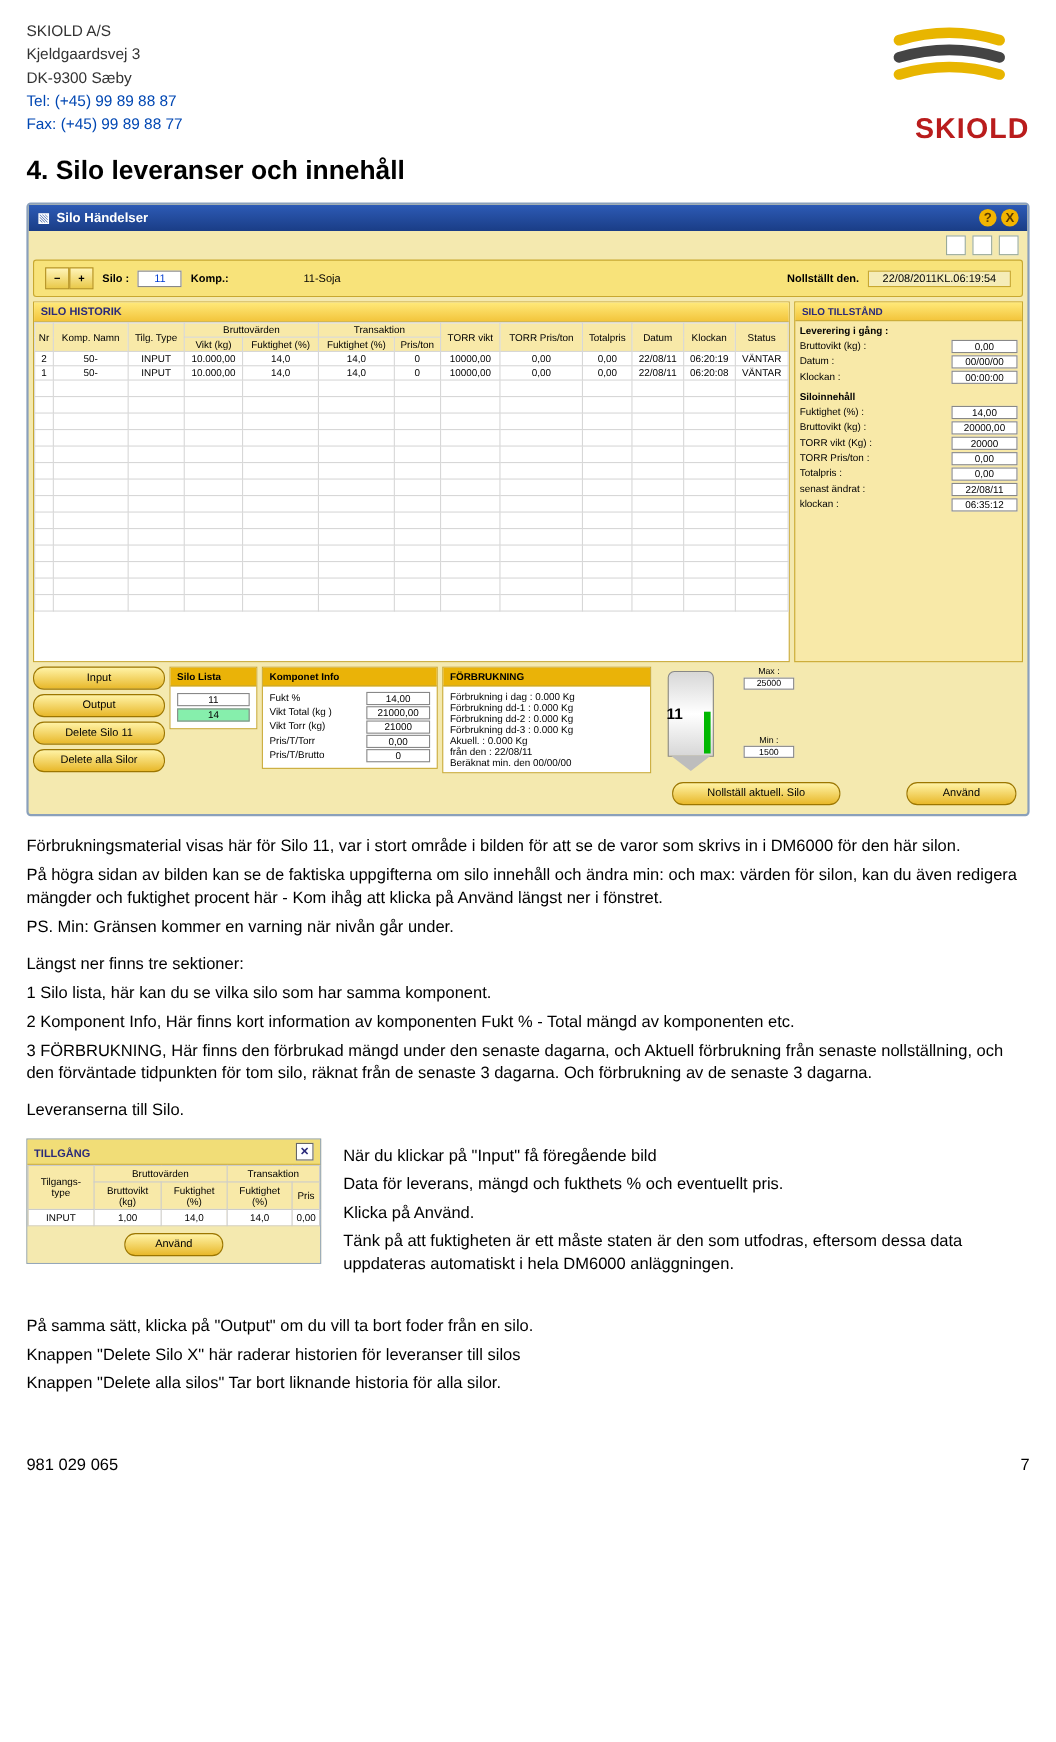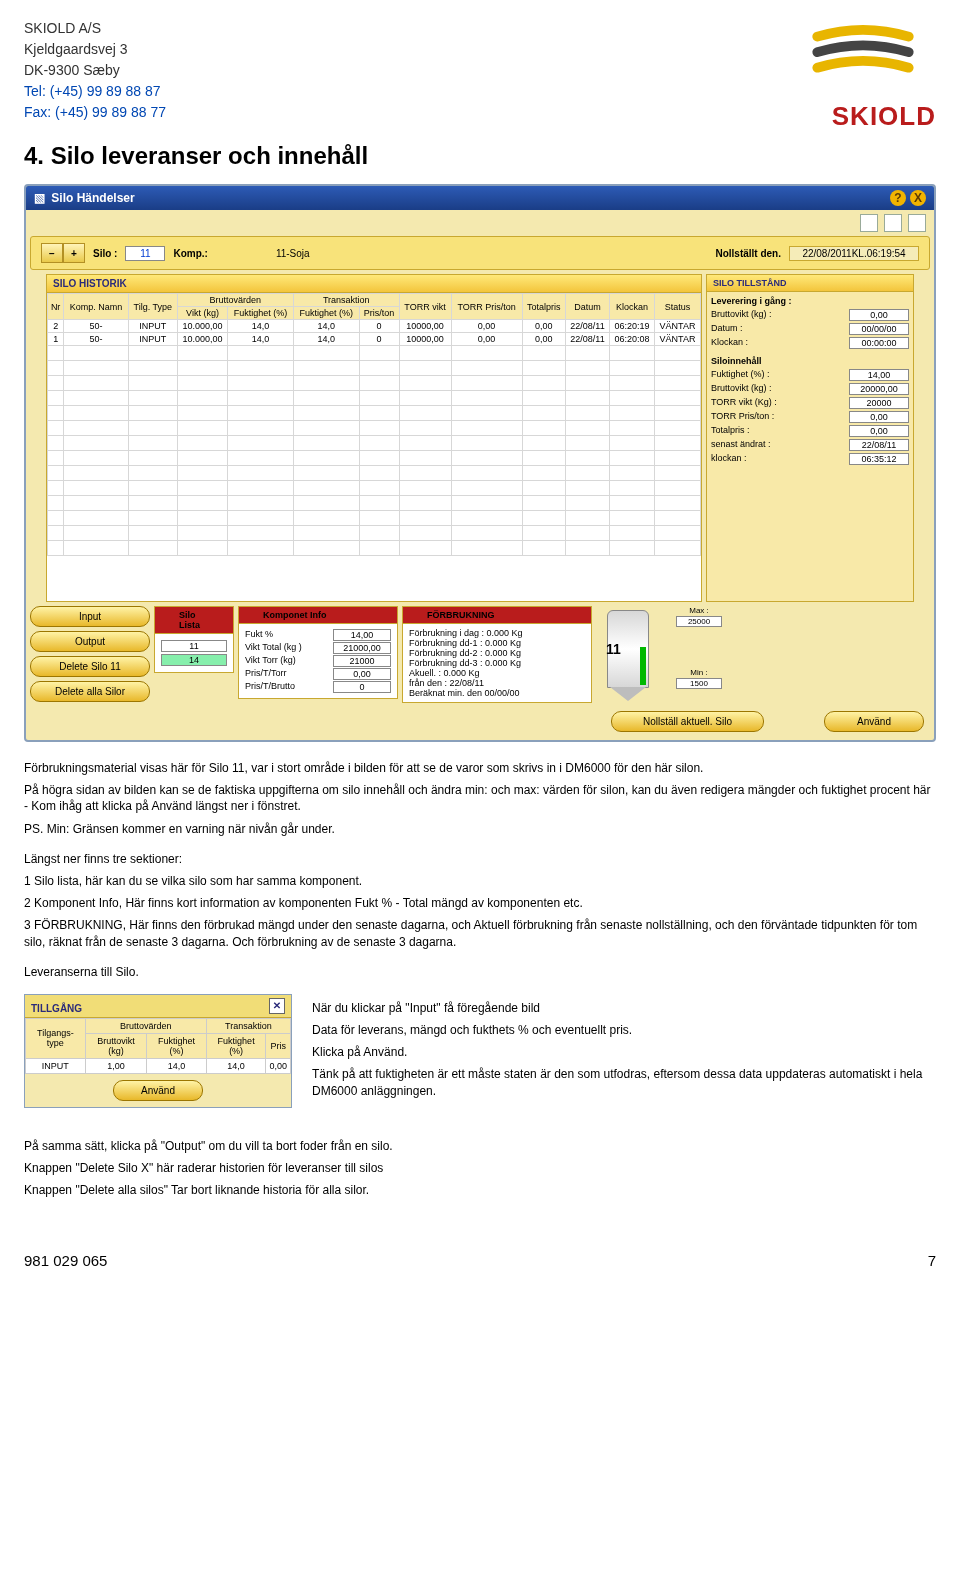--- a/index.html
+++ b/index.html
@@ -16,47 +16,47 @@
   .win-title .ti-icons { margin-left: auto; display: flex; gap: 4px; }
   .win-title .ti-icons span { width: 16px; height: 16px; background: #f2b400; border-radius: 50%; display: inline-flex; align-items: center; justify-content: center; color: #5c3c00; font-weight: bold; }
   .toolbar-icons { display: flex; justify-content: flex-end; gap: 6px; padding: 4px 8px 0; }
   .toolbar-icons span { width: 18px; height: 18px; background: #fff; border: 1px solid #9a9; display: inline-block; }
   .silo-sel-bar { display: flex; align-items: center; gap: 8px; padding: 6px 10px; background: #f8e37a; border: 1px solid #c8a830; margin: 4px; border-radius: 3px; }
   .silo-sel-bar .pmbtns { display: flex; }
   .pmbtn { width: 22px; height: 20px; background: linear-gradient(#fff4b8,#e9c94a); border: 1px solid #b39024; display: inline-flex; align-items: center; justify-content: center; font-weight: bold; }
   .silo-sel-bar label { font-weight: bold; }
   .silo-sel-bar .silobox { width: 40px; background: #fff; text-align: center; padding: 1px 2px; color: #003bd1; border: 1px solid #888; }
   .ns-field { width: 130px; background: #f5ecb8; text-align: center; padding: 1px 2px; border: 1px solid #c8a830; }
-  .main-row { display: flex; gap: 4px; padding: 0 20px; }
+  .main-row { display: flex; gap: 4px; padding: 0 4px; }
   .hist { flex: 1; border: 1px solid #c8a830; background: #fff; min-height: 328px; }
   .panel-hd { background: linear-gradient(#ffe97a,#f3c53c); font-weight: bold; color: #2a2a7a; padding: 3px 6px; border-bottom: 1px solid #c8a830; }
   table.hist-tbl { width: 100%; border-collapse: collapse; font-size: 9px; }
   .hist-tbl th, .hist-tbl td { border: 1px solid #d7d7d7; padding: 1px 2px; text-align: center; background: #fff; }
   .hist-tbl thead th { background: #f8e9a8; font-weight: normal; }
   .hist-tbl thead .grp { background: #f8e9a8; }
   .hist-tbl tbody tr.emp td { height: 15px; }
   .status-panel { width: 208px; border: 1px solid #c8a830; background: #f8e9a8; font-size: 9px; }
   .status-panel .row { display: flex; justify-content: space-between; padding: 1px 4px; }
   .status-panel .row .val { background: #fff; border: 1px solid #888; width: 60px; text-align: center; }
   .bottom-row { display: flex; gap: 4px; padding: 4px; align-items: flex-start; }
   .btns-col { display: flex; flex-direction: column; gap: 4px; width: 120px; }
   .gold-btn { background: linear-gradient(#fff3a6,#e8b82a); border: 1px solid #9c7600; border-radius: 10px; text-align: center; padding: 4px 2px; font-size: 10px; cursor: pointer; }
   .mini-panel { border: 1px solid #c8a830; background: #fff; font-size: 9px; flex: 0 0 auto; }
-  .mini-panel .mh { background: #b91c1c; font-weight: bold; padding: 3px 24px; border-bottom: 1px solid #c8a830; }
+  .mini-panel .mh { background: #eab308; font-weight: bold; padding: 3px 6px; border-bottom: 1px solid #c8a830; }
   .mini-panel .body { padding: 4px 6px; }
   .kv { display: flex; justify-content: space-between; gap: 6px; margin: 1px 0; }
   .kv .v { background: #fff; border: 1px solid #888; width: 58px; text-align: center; }
   .silo-img-col { width: 64px; display: flex; flex-direction: column; align-items: center; }
   .silo-shape { width: 42px; height: 78px; background: linear-gradient(#d7d7d7,#fff,#d7d7d7); border: 1px solid #888; border-radius: 6px 6px 0 0; position: relative; margin-top: 4px; }
   .silo-shape .cone { position: absolute; bottom: -14px; left: 50%; transform: translateX(-50%); width: 0; height: 0; border-left: 18px solid transparent; border-right: 18px solid transparent; border-top: 14px solid #bdbdbd; }
   .silo-shape .lbl { position: absolute; left: -2px; top: 40%; font-size: 14px; font-weight: bold; }
   .silo-shape .fill { position: absolute; right: 2px; bottom: 2px; width: 6px; height: 38px; background: #00b800; }
   .minmax { font-size: 8px; text-align: center; }
   .minmax .box { background: #fff; border: 1px solid #888; width: 46px; margin: 1px auto; }
-  .body-text { margin-top: 18px; font-size: 12px; line-height: 1.35; }
+  .body-text { margin-top: 18px; font-size: 15px; line-height: 1.35; }
   .body-text p { margin: 6px 0; }
   .sub-row { display: flex; gap: 20px; align-items: flex-start; margin-top: 14px; }
   .tillgang { border: 1px solid #8aa0bb; background: #f8e9a8; font-size: 10px; width: 268px; }
   .tillgang .hd { background: #f1dd77; padding: 3px 6px; font-weight: bold; color: #2a2a7a; display: flex; justify-content: space-between; border-bottom: 1px solid #c8a830; align-items: flex-end; }
   .tillgang .close { width: 16px; height: 16px; border: 1px solid #666; background: #fff; display: inline-flex; align-items: center; justify-content: center; font-weight: bold; cursor: pointer; }
   .tillgang table { width: 100%; border-collapse: collapse; font-size: 9px; }
   .tillgang th, .tillgang td { border: 1px solid #ccc; padding: 2px 3px; text-align: center; background: #fff; }
   .tillgang thead th { background: #f8e9a8; font-weight: normal; }
   .tillgang .btnrow { padding: 6px; text-align: center; background: #f4e9af; }
   .page-footer { display: flex; justify-content: space-between; margin-top: 54px; font-size: 15px; }

